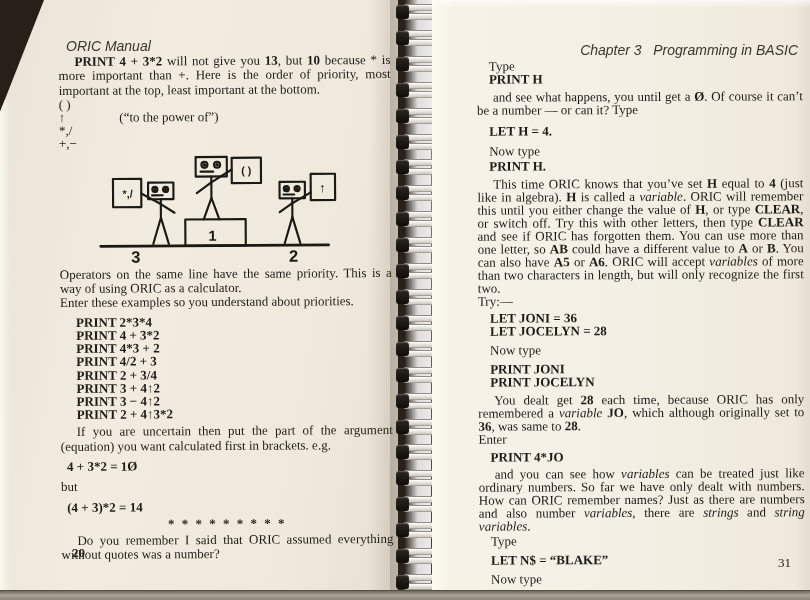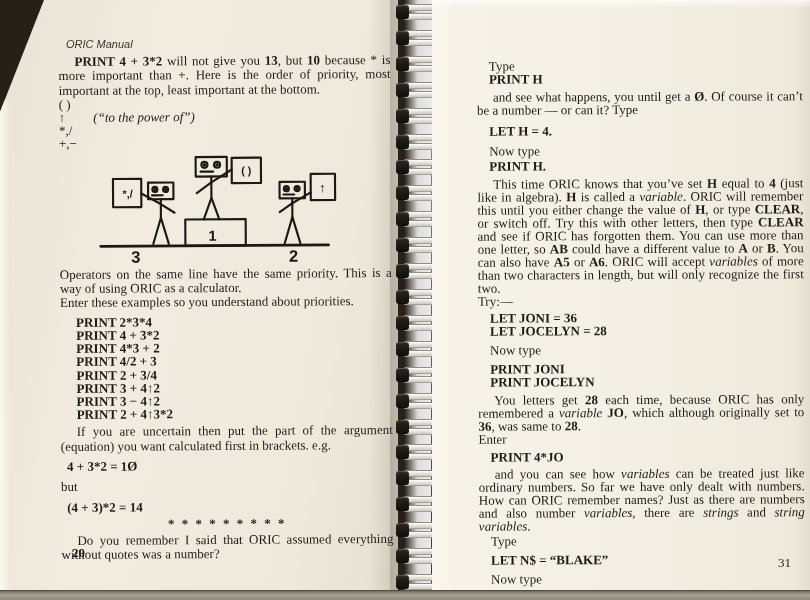--- a/index.html
+++ b/index.html
@@ -73,35 +73,35 @@
 
   
   .bottom-strip{
     position:absolute;left:0;right:0;bottom:0;height:9px;
     background:linear-gradient(180deg,#6f6a5e,#a8a295 45%,#8d887b);
     border-top:1px solid #55503f;
   }
 
   
   .runner{font-family:"Liberation Sans",sans-serif;font-style:italic;
-    font-size:11px;color:#3a372f;}
+    font-size:14px;color:#3a372f;}
   .runner-left{position:absolute;left:66px;top:38px;}
   .runner-right{position:absolute;right:12px;top:42px;}
 
   .content{position:absolute;font-size:13px;line-height:14.3px;text-align:justify;}
   .content-left{left:60px;top:54px;width:332px;transform:rotate(-0.35deg);}
   .content-right{left:46px;top:60px;width:326px;line-height:12.9px;transform:rotate(-0.25deg);}
 
   .para{margin:0;}
   .indent{text-indent:16px;}
   .seg-b{font-weight:bold;}
   .seg-i{font-style:italic;}
 
   .priority{margin:0 0 2px 0;line-height:13px;}
-  .priority .note{margin-left:28px;font-style:italic;}
+  .priority .note{margin-left:54px;}
 
   .cartoon{display:block;margin:4px 0 2px 30px;}
 
   .code-list{font-weight:bold;margin:5px 0 4px 16px;line-height:13.2px;}
   .eq{font-weight:bold;margin:6px 0 0 6px;}
   .plainline{margin:6px 0 0 0;}
   .stars{margin:3px 0 2px 0;text-align:center;letter-spacing:2px;font-weight:bold;}
 
   .pagenum{position:absolute;font-size:13px;}
   .pn-left{left:72px;top:545px;font-weight:bold;}
@@ -350,41 +350,42 @@
       </div>
       <div class="loop">
         <div class="wire w1"></div>
         <div class="wire w2"></div>
         <div class="clamp"></div>
         <div class="block"></div>
       </div>
     </div>
 
   <div class="page page-right">
+    <div class="runner runner-right">Chapter 3&nbsp;&nbsp;&nbsp;Programming in BASIC</div>
 
     <div class="content content-right">
       <div class="rp-label" style="margin-top:0">Type</div>
       <div class="rp-code" style="margin-top:0">PRINT H</div>
 
       <p class="para rp-para indent"><span>and see what happens, you until get a </span><span class="seg-b">Ø</span><span>. Of course it can’t be a number — or can it? Type</span></p>
 
       <div class="rp-code" style="margin-top:8px">LET H = 4.</div>
       <div class="rp-label" style="margin-top:7px">Now type</div>
       <div class="rp-code">PRINT H.</div>
 
       <p class="para rp-para indent"><span>This time ORIC knows that you’ve set </span><span class="seg-b">H</span><span> equal to </span><span class="seg-b">4</span><span> (just like in algebra). </span><span class="seg-b">H</span><span> is called a </span><span class="seg-i">variable</span><span>. ORIC will remember this until you either change the value of </span><span class="seg-b">H</span><span>, or type </span><span class="seg-b">CLEAR</span><span>, or switch off. Try this with other letters, then type </span><span class="seg-b">CLEAR</span><span> and see if ORIC has forgotten them. You can use more than one letter, so </span><span class="seg-b">AB</span><span> could have a different value to </span><span class="seg-b">A</span><span> or </span><span class="seg-b">B</span><span>. You can also have </span><span class="seg-b">A5</span><span> or </span><span class="seg-b">A6</span><span>. ORIC will accept </span><span class="seg-i">variables</span><span> of more than two characters in length, but will only recognize the first two.</span></p>
       <div class="plainline" style="margin-top:0">Try:—</div>
 
       <div class="rp-code" style="margin-top:5px">LET JONI = 36</div>
       <div class="rp-code" style="margin-top:0">LET JOCELYN = 28</div>
       <div class="rp-label" style="margin-top:6px">Now type</div>
       <div class="rp-code" style="margin-top:6px">PRINT JONI</div>
       <div class="rp-code" style="margin-top:0">PRINT JOCELYN</div>
 
-      <p class="para rp-para indent"><span>You letters get </span><span class="seg-b">28</span><span> each time, because ORIC has only remembered a </span><span class="seg-i">variable</span><span> </span><span class="seg-b">JO</span><span>, which although originally set to </span><span class="seg-b">36</span><span>, was same to </span><span class="seg-b">28</span><span>.</span></p>
+      <p class="para rp-para indent"><span>You dealt get </span><span class="seg-b">28</span><span> each time, because ORIC has only remembered a </span><span class="seg-i">variable</span><span> </span><span class="seg-b">JO</span><span>, which although originally set to </span><span class="seg-b">36</span><span>, was same to </span><span class="seg-b">28</span><span>.</span></p>
       <div class="plainline" style="margin-top:0">Enter</div>
       <div class="rp-code" style="margin-top:5px">PRINT 4*JO</div>
 
       <p class="para rp-para indent"><span>and you can see how </span><span class="seg-i">variables</span><span> can be treated just like ordinary numbers. So far we have only dealt with numbers. How can ORIC remember names? Just as there are numbers and also number </span><span class="seg-i">variables</span><span>, there are </span><span class="seg-i">strings</span><span> and </span><span class="seg-i">string variables</span><span>.</span></p>
       <div class="rp-label" style="margin-top:2px">Type</div>
       <div class="rp-code" style="margin-top:6px">LET N$ = “BLAKE”</div>
       <div class="rp-label" style="margin-top:6px">Now type</div>
       <div class="rp-code" style="margin-top:6px">PRINT N$.</div>
     </div>
 

